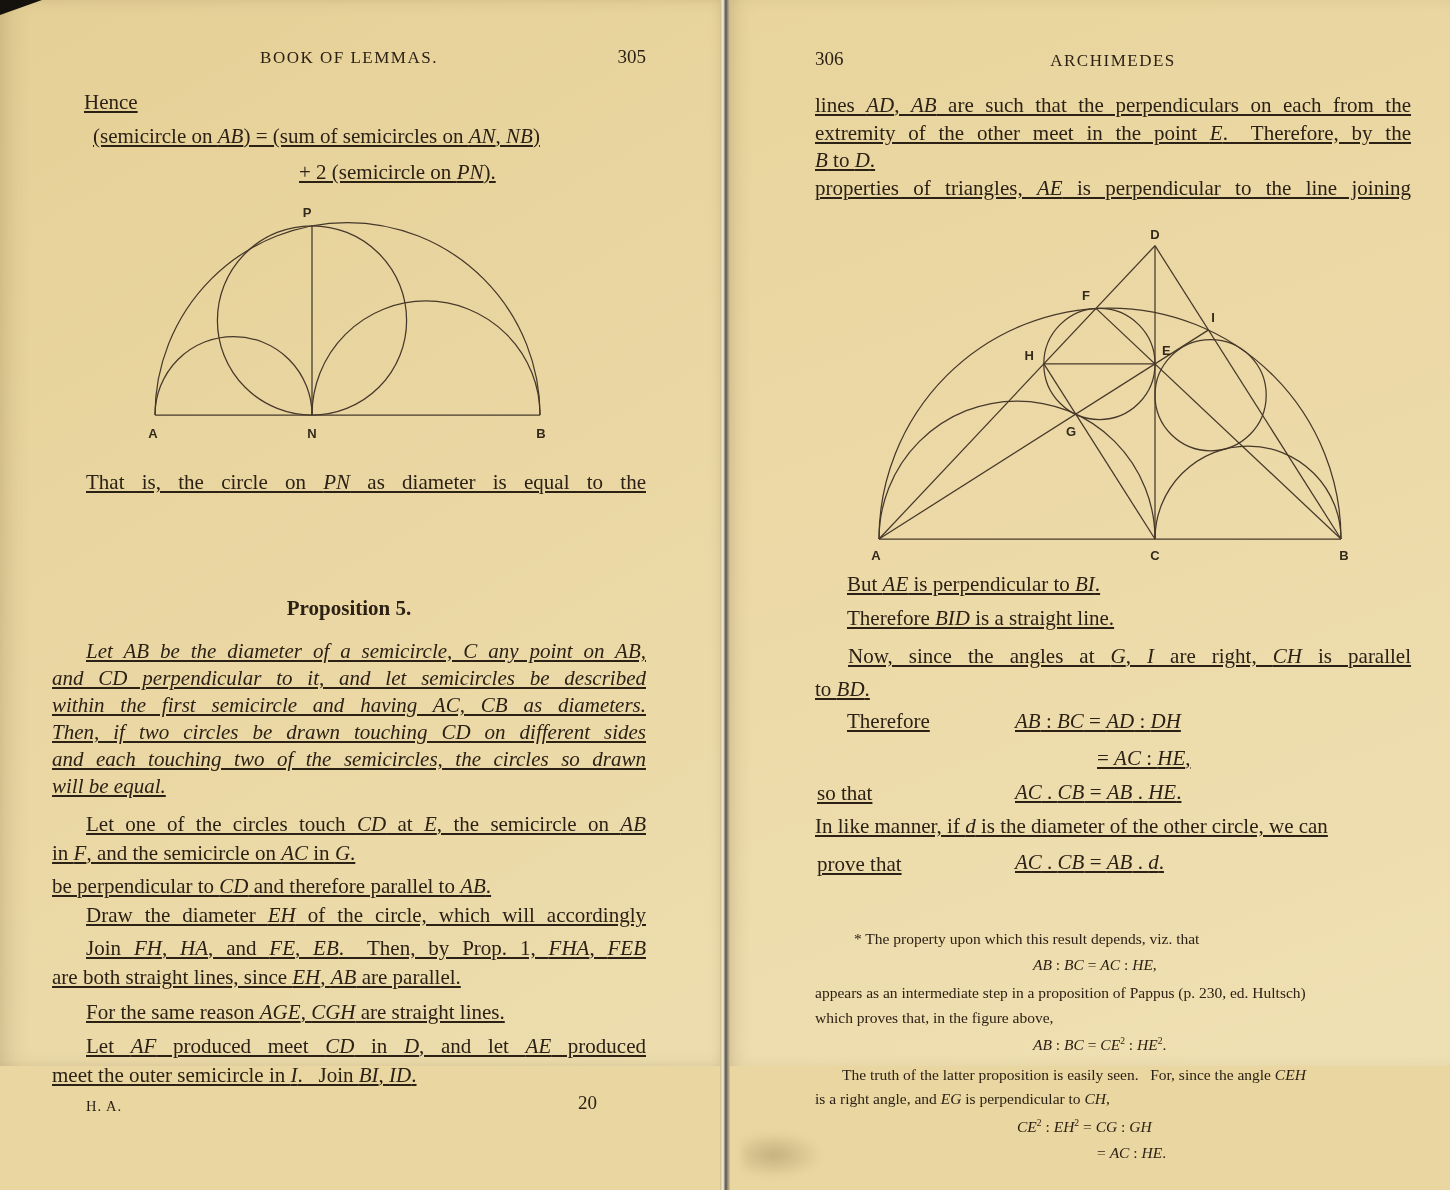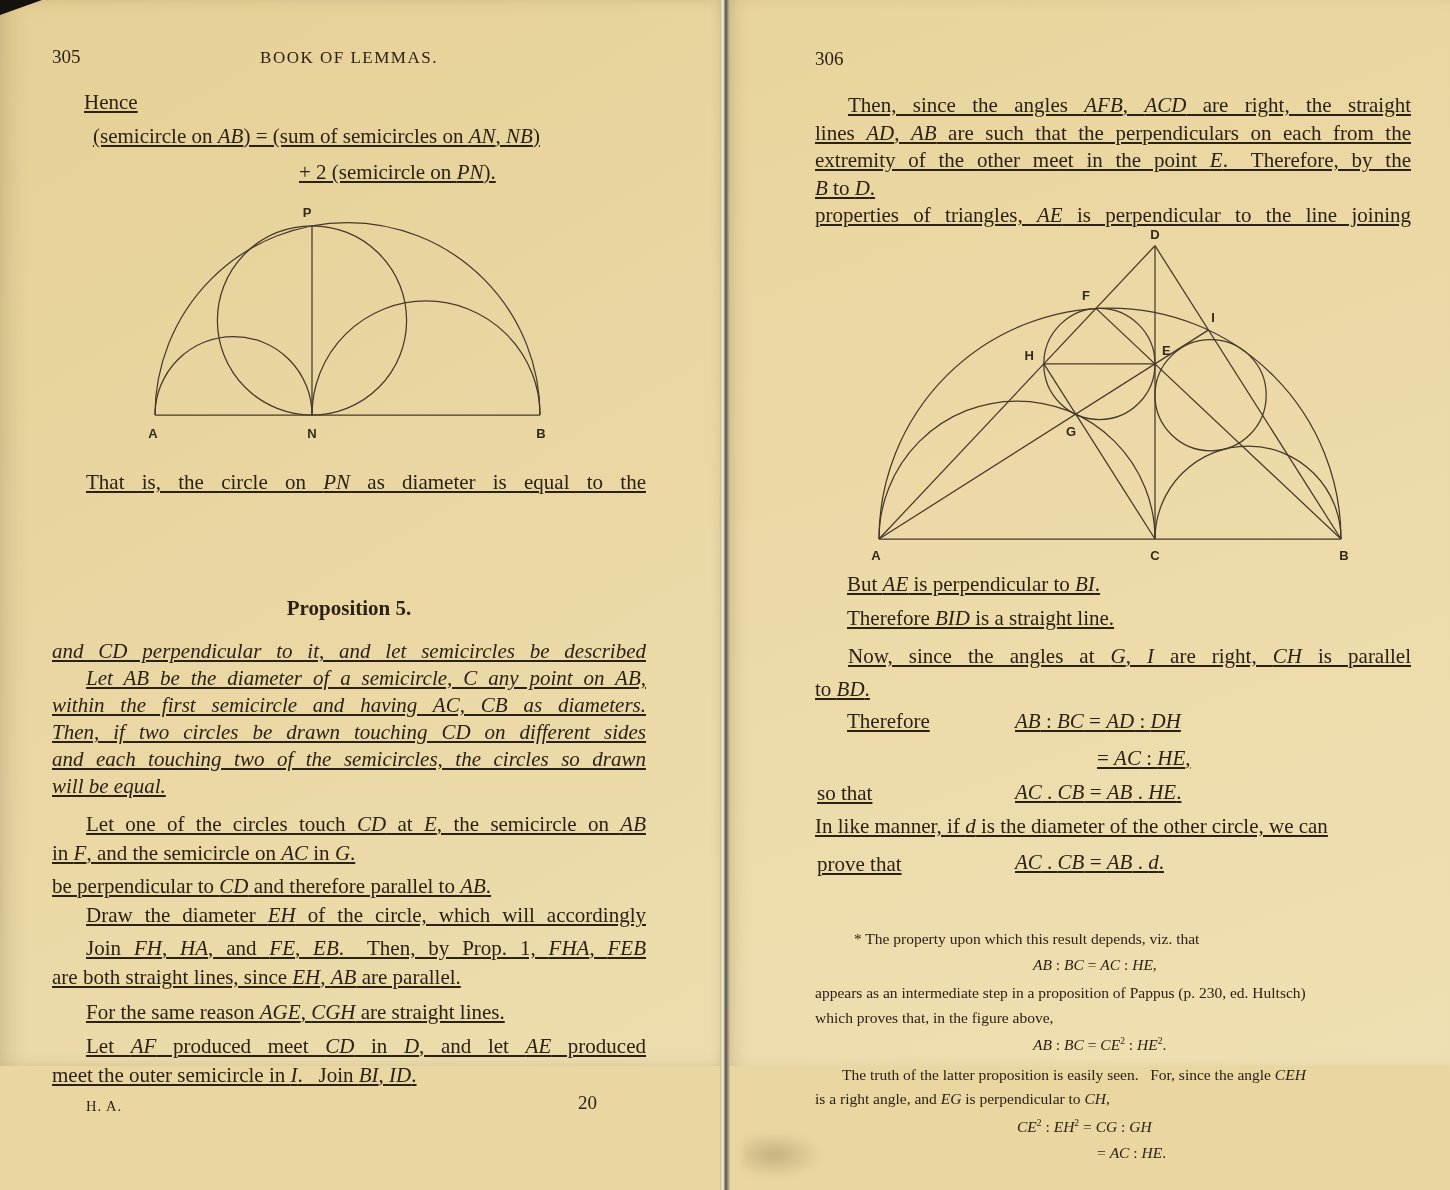--- a/index.html
+++ b/index.html
@@ -39,21 +39,21 @@
   svg path,svg line,svg circle{fill:none;stroke:#46382a;stroke-width:1.25;}
   svg text{fill:#332a1c;font-family:"Liberation Sans","DejaVu Sans",sans-serif;
     font-size:13px;font-weight:bold;stroke:none;}
 </style>
 </head>
 <body>
 
 <div class="page page-left">
 
   <div class="abs running-head" style="left:52px;top:48px;width:594px;text-align:center;">BOOK OF LEMMAS.</div>
-  <div class="abs pagenum" style="left:52px;top:46px;width:594px;">305</div>
+  <div class="abs pagenum" style="left:52px;top:46px;width:594px;text-align:right;">305</div>
 
   <div class="abs body-txt" style="left:84px;top:90px;">Hence</div>
 
   <div class="abs body-txt" style="left:93px;top:124px;"><span>(semicircle on </span><span class="it">AB</span><span>) = (sum of semicircles on </span><span class="it">AN</span><span>, </span><span class="it">NB</span><span>)</span></div>
   <div class="abs body-txt" style="left:299px;top:160px;"><span>+ 2 (semicircle on </span><span class="it">PN</span><span>).</span></div>
 
   <svg style="left:130px;top:195px;" width="440" height="258" viewBox="0 0 440 258">
     <path d="M25,220 L410,220"></path>
     <path d="M25,220 A192.5,192.5 0 0 1 410,220"></path>
     <path d="M25,220 A78.5,78.5 0 0 1 182,220"></path>
@@ -66,22 +66,22 @@
     <text x="411" y="243" text-anchor="middle">B</text>
   </svg>
 
   <div class="para body-txt" style="left:52px;top:468px;width:594px;line-height:28px;">
       <div class="tline just" style="text-indent: 34px;"><span>That is, the circle on </span><span class="it">PN</span><span> as diameter is equal to the</span></div>
     </div>
 
   <div class="abs prop-head" style="left:52px;top:596px;width:594px;">Proposition 5.</div>
 
   <div class="para body-txt" style="left:52px;top:638px;width:594px;line-height:27px;">
+      <div class="tline just" style="text-indent: 34px;"><span class="it">Let AB be the diameter of a semicircle, C any point on AB,</span></div>
       <div class="tline just"><span class="it">and CD perpendicular to it, and let semicircles be described</span></div>
-      <div class="tline just" style="text-indent: 34px;"><span class="it">Let AB be the diameter of a semicircle, C any point on AB,</span></div>
       <div class="tline just"><span class="it">within the first semicircle and having AC, CB as diameters.</span></div>
       <div class="tline just"><span class="it">Then, if two circles be drawn touching CD on different sides</span></div>
       <div class="tline just"><span class="it">and each touching two of the semicircles, the circles so drawn</span></div>
       <div class="tline"><span class="it">will be equal.</span></div>
     </div>
 
   <div class="para body-txt" style="left:52px;top:810px;width:594px;line-height:29px;">
       <div class="tline just" style="text-indent: 34px;"><span>Let one of the circles touch </span><span class="it">CD</span><span> at </span><span class="it">E</span><span>, the semicircle on </span><span class="it">AB</span></div>
       <div class="tline"><span>in </span><span class="it">F</span><span>, and the semicircle on </span><span class="it">AC</span><span> in </span><span class="it">G</span><span>.</span></div>
     </div>
@@ -105,23 +105,23 @@
       <div class="tline"><span>meet the outer semicircle in </span><span class="it">I</span><span>.  Join </span><span class="it">BI</span><span>, </span><span class="it">ID</span><span>.</span></div>
     </div>
 
   <div class="abs footer-sig" style="left:86px;top:1098px;">H. A.</div>
   <div class="abs pagenum" style="left:578px;top:1092px;">20</div>
 </div>
 
 <div class="page page-right">
 
   <div class="abs pagenum" style="left:85px;top:48px;">306</div>
+  <div class="abs running-head" style="left:85px;top:51px;width:596px;text-align:center;">ARCHIMEDES</div>
 
   <div class="para body-txt" style="left:85px;top:92px;width:596px;line-height:27.5px;">
-      <div class="tline just" style="text-indent: 33px;"><span>Then, since the angles </span><span class="it">AFB</span><span>, </span><span class="it">ACD</span><span> are right, the straight</span></div>
       <div class="tline just"><span>lines </span><span class="it">AD</span><span>, </span><span class="it">AB</span><span> are such that the perpendiculars on each from the</span></div>
       <div class="tline just"><span>extremity of the other meet in the point </span><span class="it">E</span><span>.  Therefore, by the</span></div>
       <div class="tline"><span class="it">B</span><span> to </span><span class="it">D</span><span>.</span></div>
       <div class="tline just"><span>properties of triangles, </span><span class="it">AE</span><span> is perpendicular to the line joining</span></div>
     </div>
 
   <svg style="left:125px;top:228px;" width="510" height="345" viewBox="0 0 510 345">
     <path d="M24,311 L486,311"></path>
     <path d="M24,311 A231,231 0 0 1 486,311"></path>
     <path d="M24,311 A138,138 0 0 1 300,311"></path>

